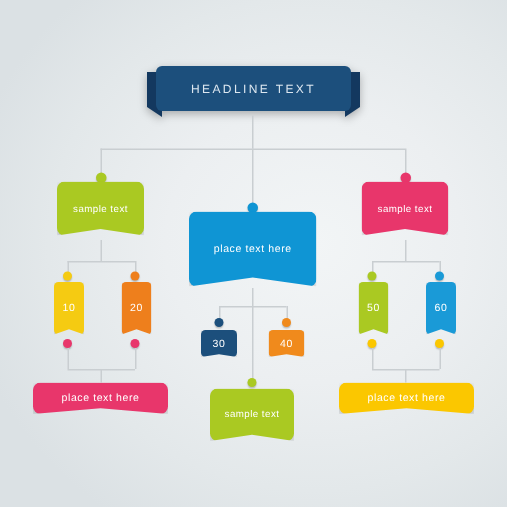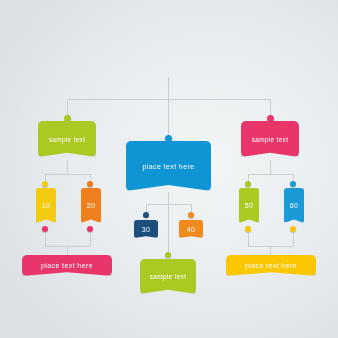--- a/index.html
+++ b/index.html
@@ -130,20 +130,25 @@
 
   .t-sample { font-size: 6.5px; letter-spacing: .3px; }
   .t-place  { font-size: 7px;   letter-spacing: .4px; }
   .t-num    { font-size: 7px;   letter-spacing: .4px; }
 </style>
 </head>
 <body>
 
 <div id="stage">
 
+  <div class="headline-wrap">
+    <div class="headline-fold l"></div>
+    <div class="headline-fold r"></div>
+    <div class="headline-main">HEADLINE TEXT</div>
+  </div>
 
   <div class="line v" style="left:168px; top:77px; height:22px;"></div>
   <div class="line h" style="left:67px; top:99px; width:203px;"></div>
   <div class="line v" style="left:67px;  top:99px; height:18px;"></div>
   <div class="line v" style="left:168px; top:99px; height:38px;"></div>
   <div class="line v" style="left:270px; top:99px; height:18px;"></div>
 
   <div class="dot" style="left:64px;  top:115px; background:#aac922;"></div>
   <div class="dot" style="left:165px; top:135px; background:#0f95d4;"></div>
   <div class="dot" style="left:267px; top:115px; background:#e8366b;"></div>

